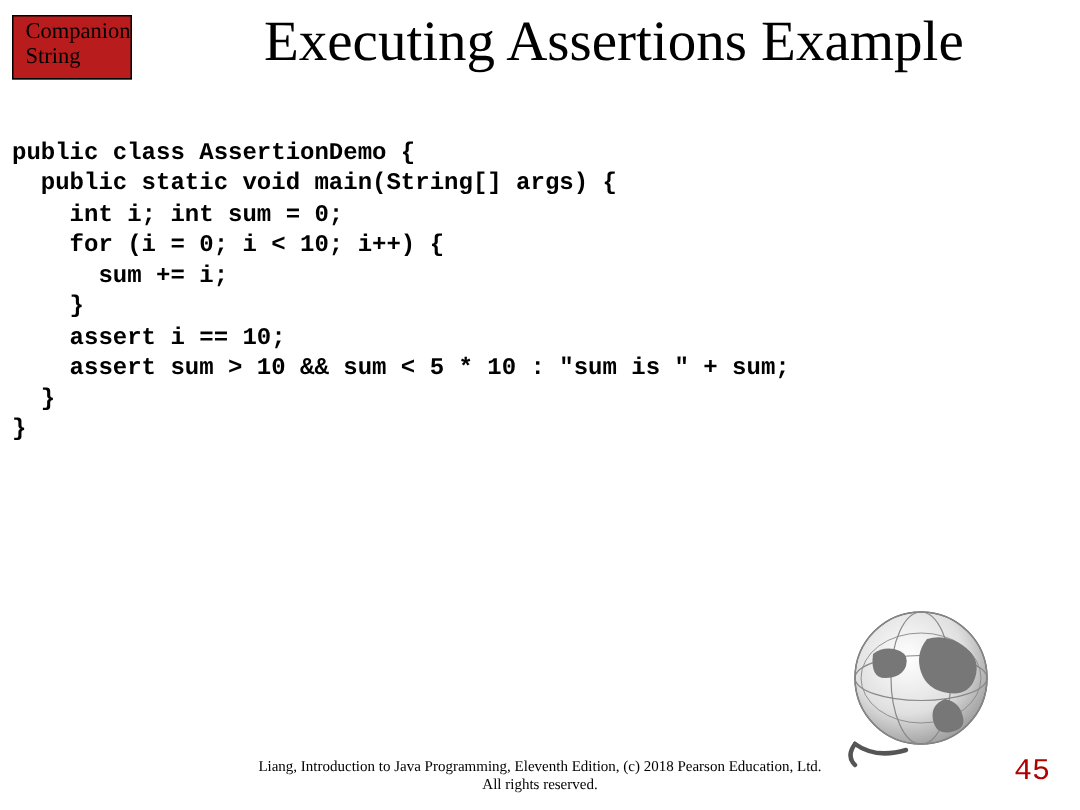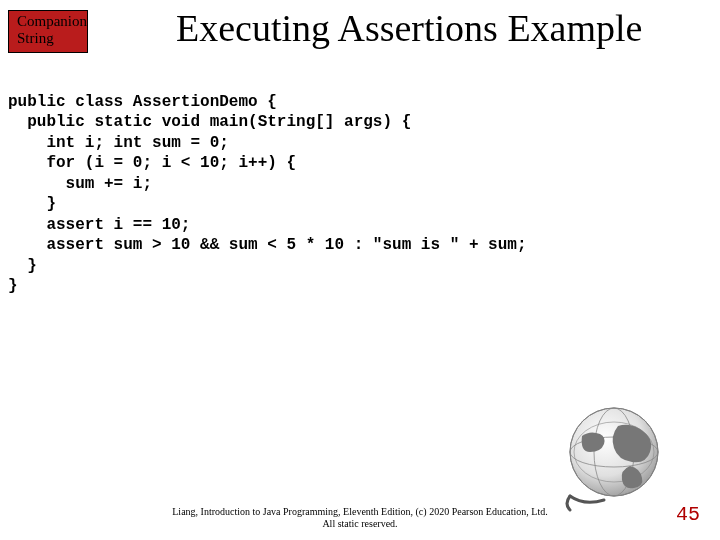--- a/index.html
+++ b/index.html
@@ -72,19 +72,19 @@
     <ellipse cx="62" cy="56" rx="44" ry="15" fill="none" stroke="#888" stroke-width="0.8"></ellipse>
     <ellipse cx="62" cy="56" rx="40" ry="30" fill="none" stroke="#888" stroke-width="0.6"></ellipse>
     <path d="M30 40 q8 -6 18 -2 q6 3 4 10 q-3 8 -14 8 q-10 0 -8 -16z" fill="#777"></path>
     <path d="M66 30 q14 -4 26 6 q10 8 6 20 q-4 12 -18 10 q-14 -2 -18 -14 q-4 -12 4 -22z" fill="#777"></path>
     <path d="M78 70 q10 2 12 12 q2 8 -8 10 q-10 2 -12 -8 q-2 -10 8 -14z" fill="#777"></path>
     <path d="M52 104 q-20 6 -34 -4" fill="none" stroke="#555" stroke-width="3" stroke-linecap="round"></path>
     <path d="M18 100 q-6 8 0 14" fill="none" stroke="#555" stroke-width="3" stroke-linecap="round"></path>
   </svg>
 
   <div class="footer">
-    <div>Liang, Introduction to Java Programming, Eleventh Edition, (c) 2020 Pearson Education, Ltd.</div>
-    <div>All static reserved.</div>
+    <div>Liang, Introduction to Java Programming, Eleventh Edition, (c) 2018 Pearson Education, Ltd.</div>
+    <div>All rights reserved.</div>
   </div>
 
   <div class="pagenum">45</div>
 
 </div>
 
 </body></html>

